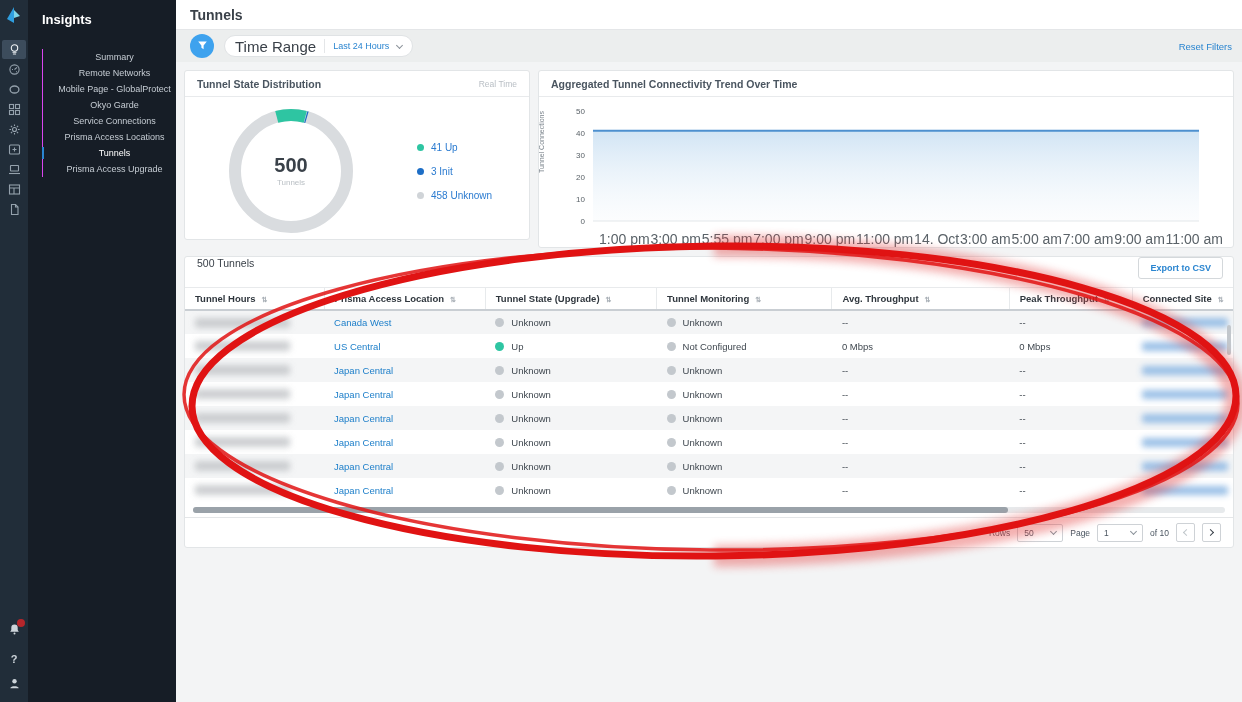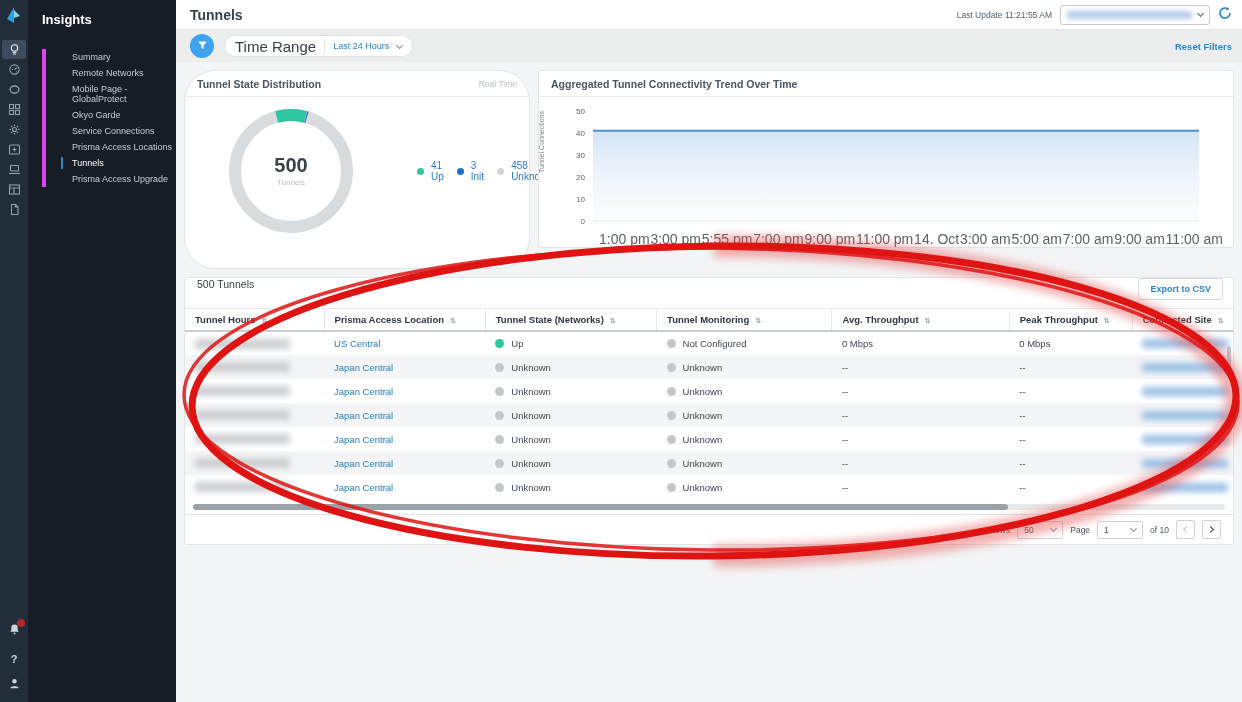--- a/index.html
+++ b/index.html
@@ -15,21 +15,21 @@
   .rail-item svg { display:block; }
   .rail-spacer { flex:1; }
   .rail-bottom { display:flex; flex-direction:column; align-items:center; gap:9px; margin-bottom:8px; }
   .badge-dot { position:absolute; top:-3px; right:-4px; width:8px; height:8px; border-radius:50%; background:#b5262b; }
   .bell-wrap { position:relative; }
   .help-q { color:#cdd4da; font-size:11px; font-weight:bold; }
 
   
   .navpanel { width:148px; background:#161d26; flex-shrink:0; padding:12px 0 0 14px; position:relative; z-index:2; }
   .nav-title { color:#ffffff; font-size:13px; font-weight:bold; margin-bottom:22px; }
-  .nav-list { border-left:4px solid #d946ef; padding-left:16px; }
+  .nav-list { border-left:1px solid #d946ef; padding-left:0;text-align:center; }
   .nav-item { position:relative; padding:3px 0 3px 10px; color:#c6cdd4; font-size:9px; cursor:pointer; }
   .nav-item.active { color:#ffffff; }
   .nav-item.active::before { content:""; position:absolute; left:-1px; top:2px; bottom:2px; width:2px; background:#2a85d0; }
 
   
   .main { flex:1; display:flex; flex-direction:column; position:relative; }
   .topbar { height:30px; background:#ffffff; border-bottom:1px solid #e4e6e8; display:flex; align-items:center; padding:0 10px 0 14px; }
   .page-title { font-size:14px; font-weight:600; color:#3a4149; }
   .topbar-right { margin-left:auto; display:flex; align-items:center; gap:8px; }
   .last-update { font-size:8.5px; color:#55606a; }
@@ -37,37 +37,37 @@
   .blur-blue-wide { flex:1; height:8px; background:#9fc0e4; border-radius:2px; filter:blur(2.5px); opacity:.8; }
   .chev { width:5px; height:5px; border-right:1.4px solid #5a6268; border-bottom:1.4px solid #5a6268; transform:rotate(45deg); margin-top:-2px; flex-shrink:0; }
   .chev.gray { border-color:#8a9199; }
 
   .filterbar { height:32px; background:#eceeee; display:flex; align-items:center; padding:0 10px 0 14px; gap:10px; }
   .filter-btn { width:24px; height:24px; border-radius:50%; background:#3ea2ee; display:flex; align-items:center; justify-content:center; border:none; cursor:pointer; }
   .tr-pill { height:22px; background:#fff; border:1px solid #e0e3e5; border-radius:11px; display:flex; align-items:center; padding:0 10px; gap:8px; }
   .tr-label { font-size:15px; color:#3a4149; }
   .tr-div { width:1px; height:14px; background:#e4e6e8; }
   .tr-value { font-size:9px; color:#2a85d0; }
-  .reset-filters { margin-left:auto; font-size:9.5px; font-weight:bold; color:#2a85d0; cursor:pointer; }
+  .reset-filters { margin-left:auto; font-size:9.5px; font-weight:normal; color:#2a85d0; cursor:pointer; }
 
   .content { flex:1; padding:8px; overflow:hidden; }
   .cards-row { display:flex; gap:8px; margin-bottom:8px; }
   .card { background:#fff; border:1px solid #e2e5e7; border-radius:3px; }
   .card-head { height:26px; display:flex; align-items:center; padding:0 12px; border-bottom:1px solid #e8eaec; }
   .card-title { font-size:10.5px; font-weight:600; color:#4a5560; }
   .card-badge { margin-left:auto; font-size:8.5px; color:#b8bec4; }
 
   
-  .donut-card { width:346px; height:199px;border-radius:31px; }
+  .donut-card { width:346px; height:170px; }
   .donut-body { display:flex; align-items:center; padding:4px 10px 0 36px; }
   .donut-wrap { position:relative; width:140px; height:140px; flex-shrink:0; }
   .donut-center { position:absolute; inset:0; display:flex; flex-direction:column; align-items:center; justify-content:center; }
   .donut-total { font-size:20px; font-weight:bold; color:#3a4149; line-height:1; }
   .donut-total-label { font-size:8px; color:#b9bfc4; margin-top:3px; }
-  .legend { margin-left:56px; display:flex; flex-direction:row; gap:13px; }
+  .legend { margin-left:56px; display:flex; flex-direction:column; gap:13px; }
   .legend-row { display:flex; align-items:center; gap:7px; cursor:pointer; }
   .legend-dot { width:7px; height:7px; border-radius:50%; flex-shrink:0; }
   .legend-text { font-size:10px; color:#2b7bd0; }
 
   
   .trend-card { flex:1; height:178px; position:relative; }
   .trend-body { position:relative; padding:4px 4px 0 8px; }
   .trend-svg .yt { font-size:8px; fill:#5a6268; text-anchor:end; font-family:"Liberation Sans",sans-serif; }
   .ylab { position:absolute; left:-1px; top:76px; transform:rotate(-90deg); transform-origin:left top; font-size:7px; color:#7a838b; white-space:nowrap; }
   .xlabels { display:flex; justify-content:space-between; margin:0 6px 0 52px; }
@@ -218,31 +218,20 @@
         <div class="nav-item">Prisma Access Locations</div>
         <div class="nav-item active">Tunnels</div>
         <div class="nav-item">Prisma Access Upgrade</div>
       </div>
   </div>
 
   <div class="main">
 
     <div class="topbar">
       <span class="page-title">Tunnels</span>
-      <div class="topbar-right">
-        <span class="last-update">Last Update 11:21:55 AM</span>
-        <div class="tenant-select">
-          <span class="blur-blue-wide"></span>
-          <span class="chev"></span>
-        </div>
-        <span><svg width="14" height="14" viewBox="0 0 14 14" fill="none">
-              <path d="M12 7A5 5 0 1 1 10.4 3.4" stroke="#2a85d0" stroke-width="1.6"></path>
-              <path d="M10.2 1l.4 3-3-.4z" fill="#2a85d0"></path>
-            </svg></span>
-      </div>
     </div>
 
     <div class="filterbar">
       <button class="filter-btn">
         <span><svg width="11" height="11" viewBox="0 0 11 11">
               <path d="M1.2 1.5h8.6L6.6 5.4v3.8L4.4 7.7V5.4z" fill="#ffffff"></path>
             </svg></span>
       </button>
       <div class="tr-pill">
         <span class="tr-label">Time Range</span>
@@ -334,28 +323,41 @@
       <div class="card table-card">
         <div class="table-head">
           <span class="table-title">500 Tunnels</span>
           <button class="export-btn">Export to CSV</button>
         </div>
         <table>
           <thead>
               <tr>
                 <th style="width: 138px;"><span>Tunnel Hours</span><span class="sort-ic">⇅</span></th>
                 <th style="width: 160px;"><span>Prisma Access Location</span><span class="sort-ic">⇅</span></th>
-                <th style="width: 170px;"><span>Tunnel State (Networks)</span><span class="sort-ic">⇅</span></th>
+                <th style="width: 170px;"><span>Tunnel State (Upgrade)</span><span class="sort-ic">⇅</span></th>
                 <th style="width: 174px;"><span>Tunnel Monitoring</span><span class="sort-ic">⇅</span></th>
                 <th style="width: 176px;"><span>Avg. Throughput</span><span class="sort-ic">⇅</span></th>
                 <th style="width: 122px;"><span>Peak Throughput</span><span class="sort-ic">⇅</span></th>
                 <th style="width: 100px;"><span>Connected Site</span><span class="sort-ic">⇅</span></th>
               </tr>
             </thead>
           <tbody>
+              <tr class="alt">
+                <td>
+                  <div class="blur-gray"></div>
+                </td>
+                <td><span class="cell-link">Canada West</span></td>
+                <td><span class="dot" style="background: rgb(195, 200, 205);"></span>Unknown</td>
+                <td><span class="dot" style="background: rgb(195, 200, 205);"></span>Unknown</td>
+                <td>--</td>
+                <td>--</td>
+                <td>
+                  <div class="blur-blue"></div>
+                </td>
+              </tr>
               <tr>
                 <td>
                   <div class="blur-gray"></div>
                 </td>
                 <td><span class="cell-link">US Central</span></td>
                 <td><span class="dot" style="background: rgb(46, 197, 162);"></span>Up</td>
                 <td><span class="dot" style="background: rgb(195, 200, 205);"></span>Not Configured</td>
                 <td>0 Mbps</td>
                 <td>0 Mbps</td>
                 <td>

